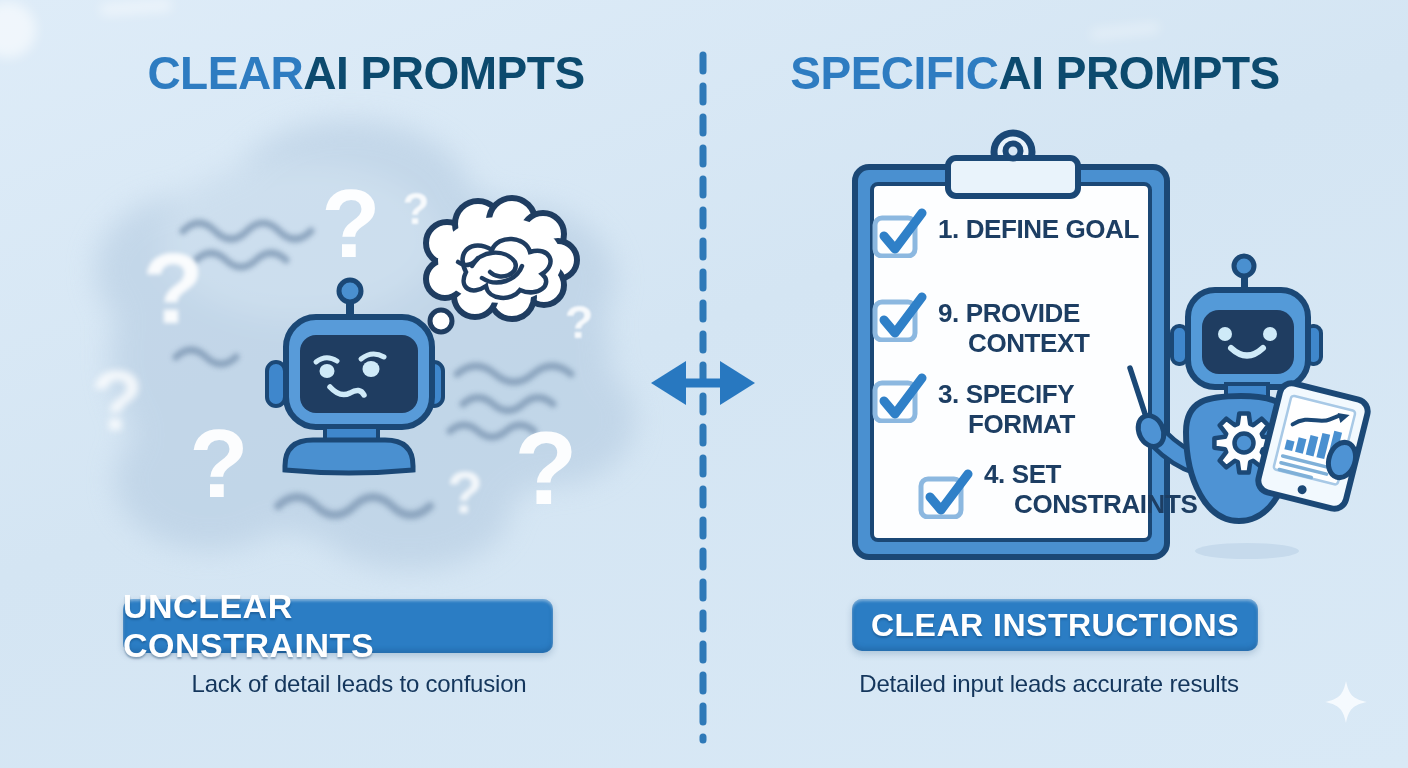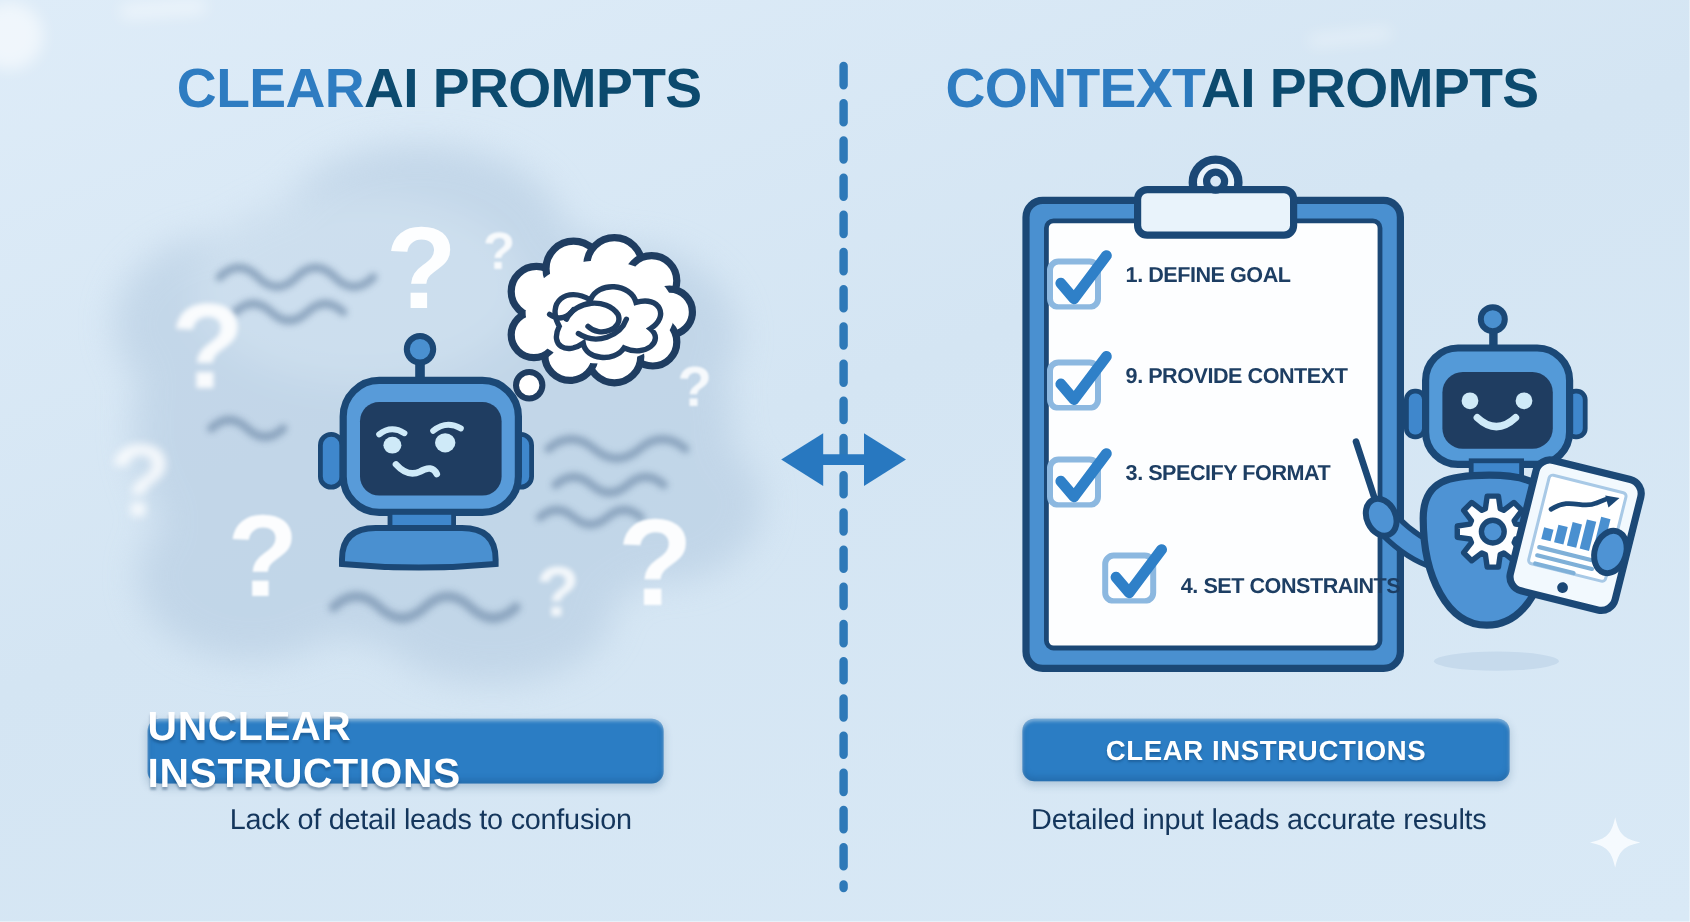--- a/index.html
+++ b/index.html
@@ -14,38 +14,38 @@
 
   .title{top:47px;text-align:center;font-weight:bold;font-size:46px;letter-spacing:-.5px;line-height:52px;}
   .title .hl{color:#2e7cc1;}
   .title .rest{color:#0c4a6e;}
   #title-left{left:60px;width:612px;}
   #title-right{left:760px;width:550px;}
 
   .check-row{display:flex;align-items:flex-start;}
   .row-label{
     margin-left:10px;margin-top:8px;width:178px;
-    font-weight:bold;font-size:18px;line-height:30px;letter-spacing:-.4px;
+    font-weight:bold;font-size:26px;line-height:30px;letter-spacing:-.4px;
     color:#1d3e63;padding-left:30px;text-indent:-30px;white-space:normal;overflow:visible;
   }
   #row-1{left:872px;top:206px;} #row-2{left:872px;top:290px;}
   #row-3{left:872px;top:371px;} #row-4{left:918px;top:451px;align-items:flex-end;}
   .list-icon{position:absolute;}
   #icon-target{left:1086px;top:214px;} #icon-magnifier{left:1082px;top:297px;}
   #icon-document{left:1090px;top:379px;} #icon-ruler{left:1078px;top:453px;}
 
   .banner{
     height:54px;border-radius:10px;background:#2b7dc4;
     box-shadow:inset 0 2px 3px rgba(255,255,255,.4), inset 0 -3px 5px rgba(20,70,120,.3), 0 3px 7px rgba(27,72,118,.22);
     color:#ffffff;font-weight:bold;font-size:34px;letter-spacing:.5px;
     display:flex;align-items:center;justify-content:center;
     text-shadow:0 2px 2px rgba(10,50,90,.35);
   }
   #banner-left{left:123px;top:599px;width:430px;}
-  #banner-right{left:852px;top:599px;width:406px;height:52px;font-size:23px;}
+  #banner-right{left:852px;top:599px;width:406px;height:52px;font-size:32px;}
 
   .caption{text-align:center;font-size:24px;color:#14365c;letter-spacing:-.2px;}
   #caption-left{left:53px;width:612px;top:670px;}
   #caption-right{left:760px;width:578px;top:670px;}
 
   .qm{font-family:"Liberation Sans",sans-serif;font-weight:bold;fill:#ffffff;}
 </style>
 </head>
 <body>
 
@@ -196,21 +196,21 @@
       <circle cx="0" cy="45" r="4.5" fill="#1b4876"></circle>
     </g>
     <ellipse cx="1342" cy="460" rx="13" ry="18" transform="rotate(18 1342 460)" fill="#4e93d4" stroke="#1b4876" stroke-width="5"></ellipse>
   </g>
 </svg>
 
 <div class="overlay title" id="title-left">
   <span class="hl">CLEAR</span><span class="rest">AI PROMPTS</span>
 </div>
 <div class="overlay title" id="title-right">
-  <span class="hl">CONTEXT</span><span class="rest">AI PROMPTS</span>
+  <span class="hl">SPECIFIC</span><span class="rest">AI PROMPTS</span>
 </div>
 
 <div class="overlay check-row" id="row-1">
   <svg width="56" height="52" viewBox="0 0 56 52">
     <rect x="3" y="12" width="40" height="38" rx="7" fill="#fdfeff" stroke="#8cb8e0" stroke-width="5"></rect>
     <path d="M12,30 L23,43 L50,7" stroke="#2f80c8" stroke-width="9" fill="none" stroke-linecap="round" stroke-linejoin="round"></path>
   </svg>
   <div class="row-label">1. DEFINE GOAL</div>
 </div>
 <div class="overlay check-row" id="row-2">
@@ -266,18 +266,18 @@
         <line x1="19" y1="6" x2="19" y2="13"></line>
     <line x1="27" y1="6" x2="27" y2="13"></line>
         <line x1="35" y1="6" x2="35" y2="13"></line>
     <line x1="43" y1="6" x2="43" y2="13"></line>
         <line x1="51" y1="6" x2="51" y2="13"></line>
     <line x1="59" y1="6" x2="59" y2="13"></line>
   </g>
   <line x1="5" y1="36" x2="32" y2="36" stroke="#1b4876" stroke-width="3.5" stroke-linecap="round"></line>
 </svg>
 
-<div class="overlay banner" id="banner-left">UNCLEAR INSTRUCTIONS</div>
+<div class="overlay banner" id="banner-left">UNCLEAR CONSTRAINTS</div>
 <div class="overlay banner" id="banner-right">CLEAR INSTRUCTIONS</div>
 <div class="overlay caption" id="caption-left">Lack of detail leads to confusion</div>
 <div class="overlay caption" id="caption-right">Detailed input leads accurate results</div>
 
 </div>
 
 </body></html>

